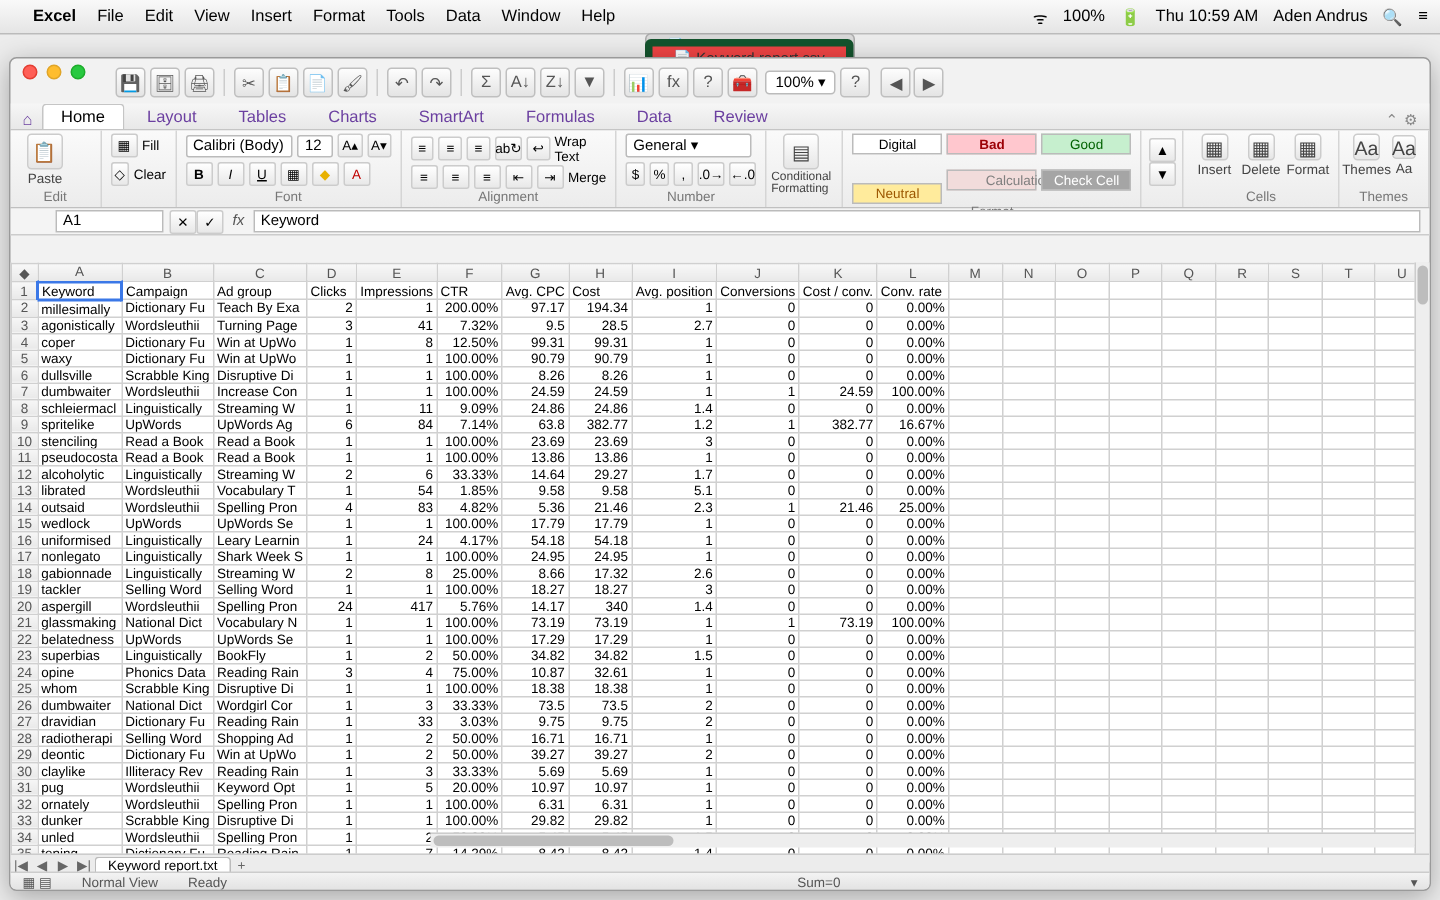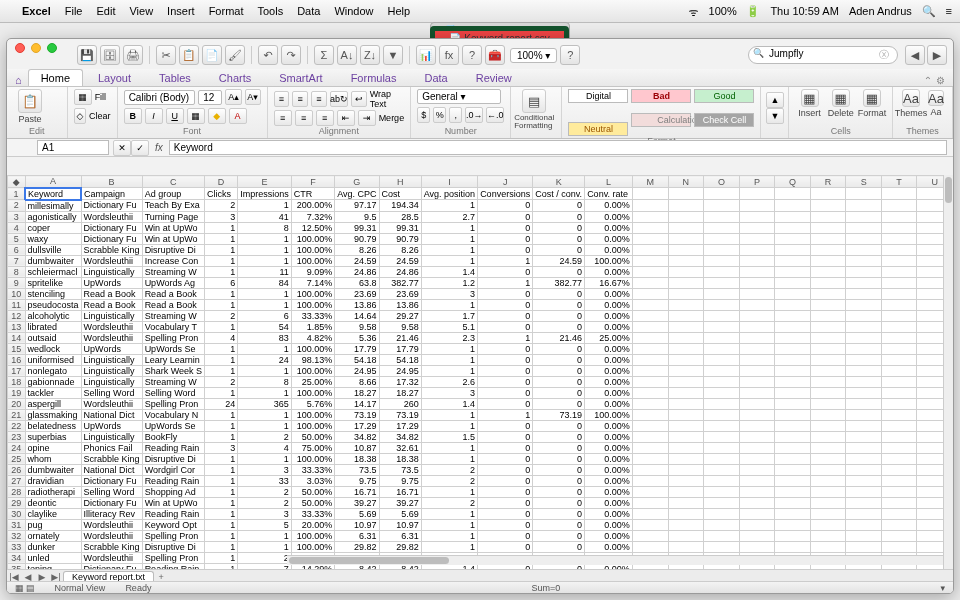--- a/index.html
+++ b/index.html
@@ -136,24 +136,20 @@
     <div class="tbtn">A↓</div>
     <div class="tbtn">Z↓</div>
     <div class="tbtn">▼</div>
     <div class="tsep"></div>
     <div class="tbtn">📊</div>
     <div class="tbtn">fx</div>
     <div class="tbtn">?</div>
     <div class="tbtn">🧰</div>
     <div class="zoom-box"><span>100%</span> ▾</div>
     <div class="tbtn">?</div>
-    <div class="search-box">
-      <span>Jumpfly</span>
-      <span style="float:right;color:#aaa">ⓧ</span>
-    </div>
     <div class="nav-arrows">
       <div class="tbtn">◀</div>
       <div class="tbtn">▶</div>
     </div>
   </div>
 
   <div class="ribbon-tabs">
     <span class="home-icon">⌂</span>
     <div class="tab active">Home</div>
     <div class="tab">Layout</div>
@@ -721,21 +717,21 @@
             <td></td>
             <td></td>
           </tr>
           <tr>
             <th class="rowhdr">16</th>
             <td class="txt">uniformised</td>
             <td class="txt">Linguistically</td>
             <td class="txt">Leary Learnin</td>
             <td class="num">1</td>
             <td class="num">24</td>
-            <td class="num">98.13%</td>
+            <td class="num">4.17%</td>
             <td class="num">54.18</td>
             <td class="num">54.18</td>
             <td class="num">1</td>
             <td class="num">0</td>
             <td class="num">0</td>
             <td class="num">0.00%</td>
             <td></td>
             <td></td>
             <td></td>
             <td></td>
@@ -816,24 +812,24 @@
             <td></td>
             <td></td>
             <td></td>
           </tr>
           <tr>
             <th class="rowhdr">20</th>
             <td class="txt">aspergill</td>
             <td class="txt">Wordsleuthii</td>
             <td class="txt">Spelling Pron</td>
             <td class="num">24</td>
-            <td class="num">365</td>
+            <td class="num">417</td>
             <td class="num">5.76%</td>
             <td class="num">14.17</td>
-            <td class="num">260</td>
+            <td class="num">340</td>
             <td class="num">1.4</td>
             <td class="num">0</td>
             <td class="num">0</td>
             <td class="num">0.00%</td>
             <td></td>
             <td></td>
             <td></td>
             <td></td>
             <td></td>
             <td></td>
@@ -909,21 +905,21 @@
             <td></td>
             <td></td>
             <td></td>
             <td></td>
             <td></td>
             <td></td>
           </tr>
           <tr>
             <th class="rowhdr">24</th>
             <td class="txt">opine</td>
-            <td class="txt">Phonics Fail</td>
+            <td class="txt">Phonics Data</td>
             <td class="txt">Reading Rain</td>
             <td class="num">3</td>
             <td class="num">4</td>
             <td class="num">75.00%</td>
             <td class="num">10.87</td>
             <td class="num">32.61</td>
             <td class="num">1</td>
             <td class="num">0</td>
             <td class="num">0</td>
             <td class="num">0.00%</td>

